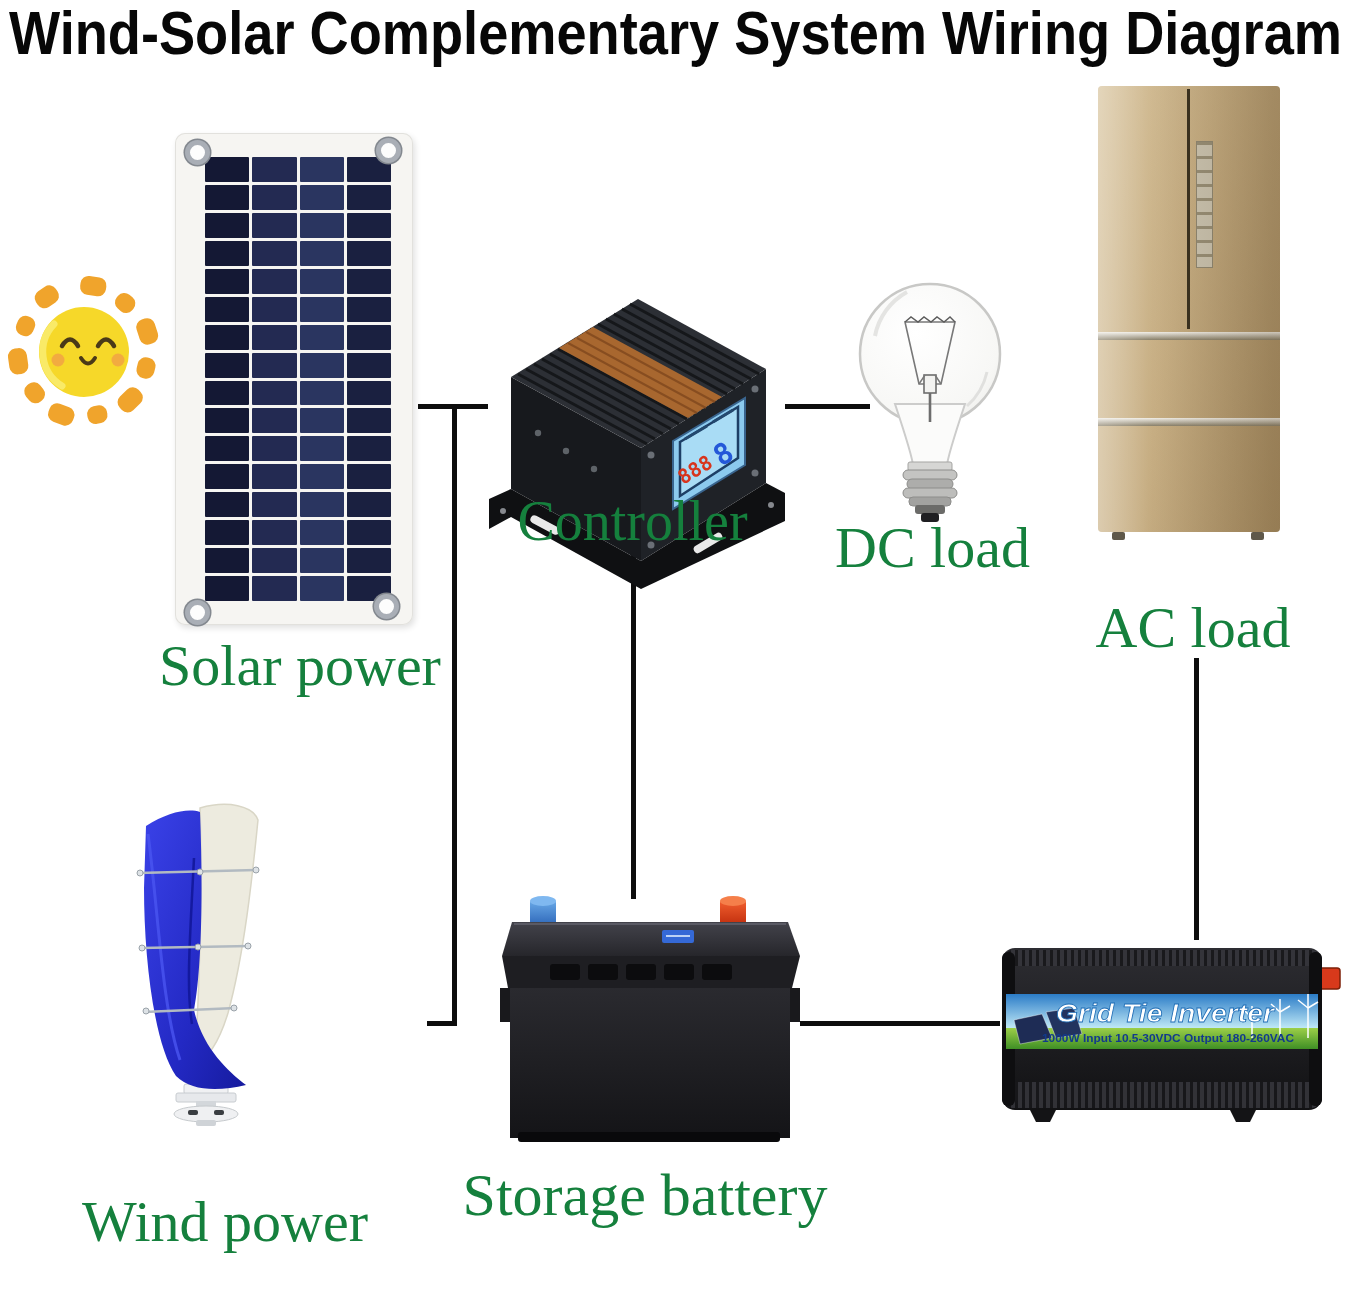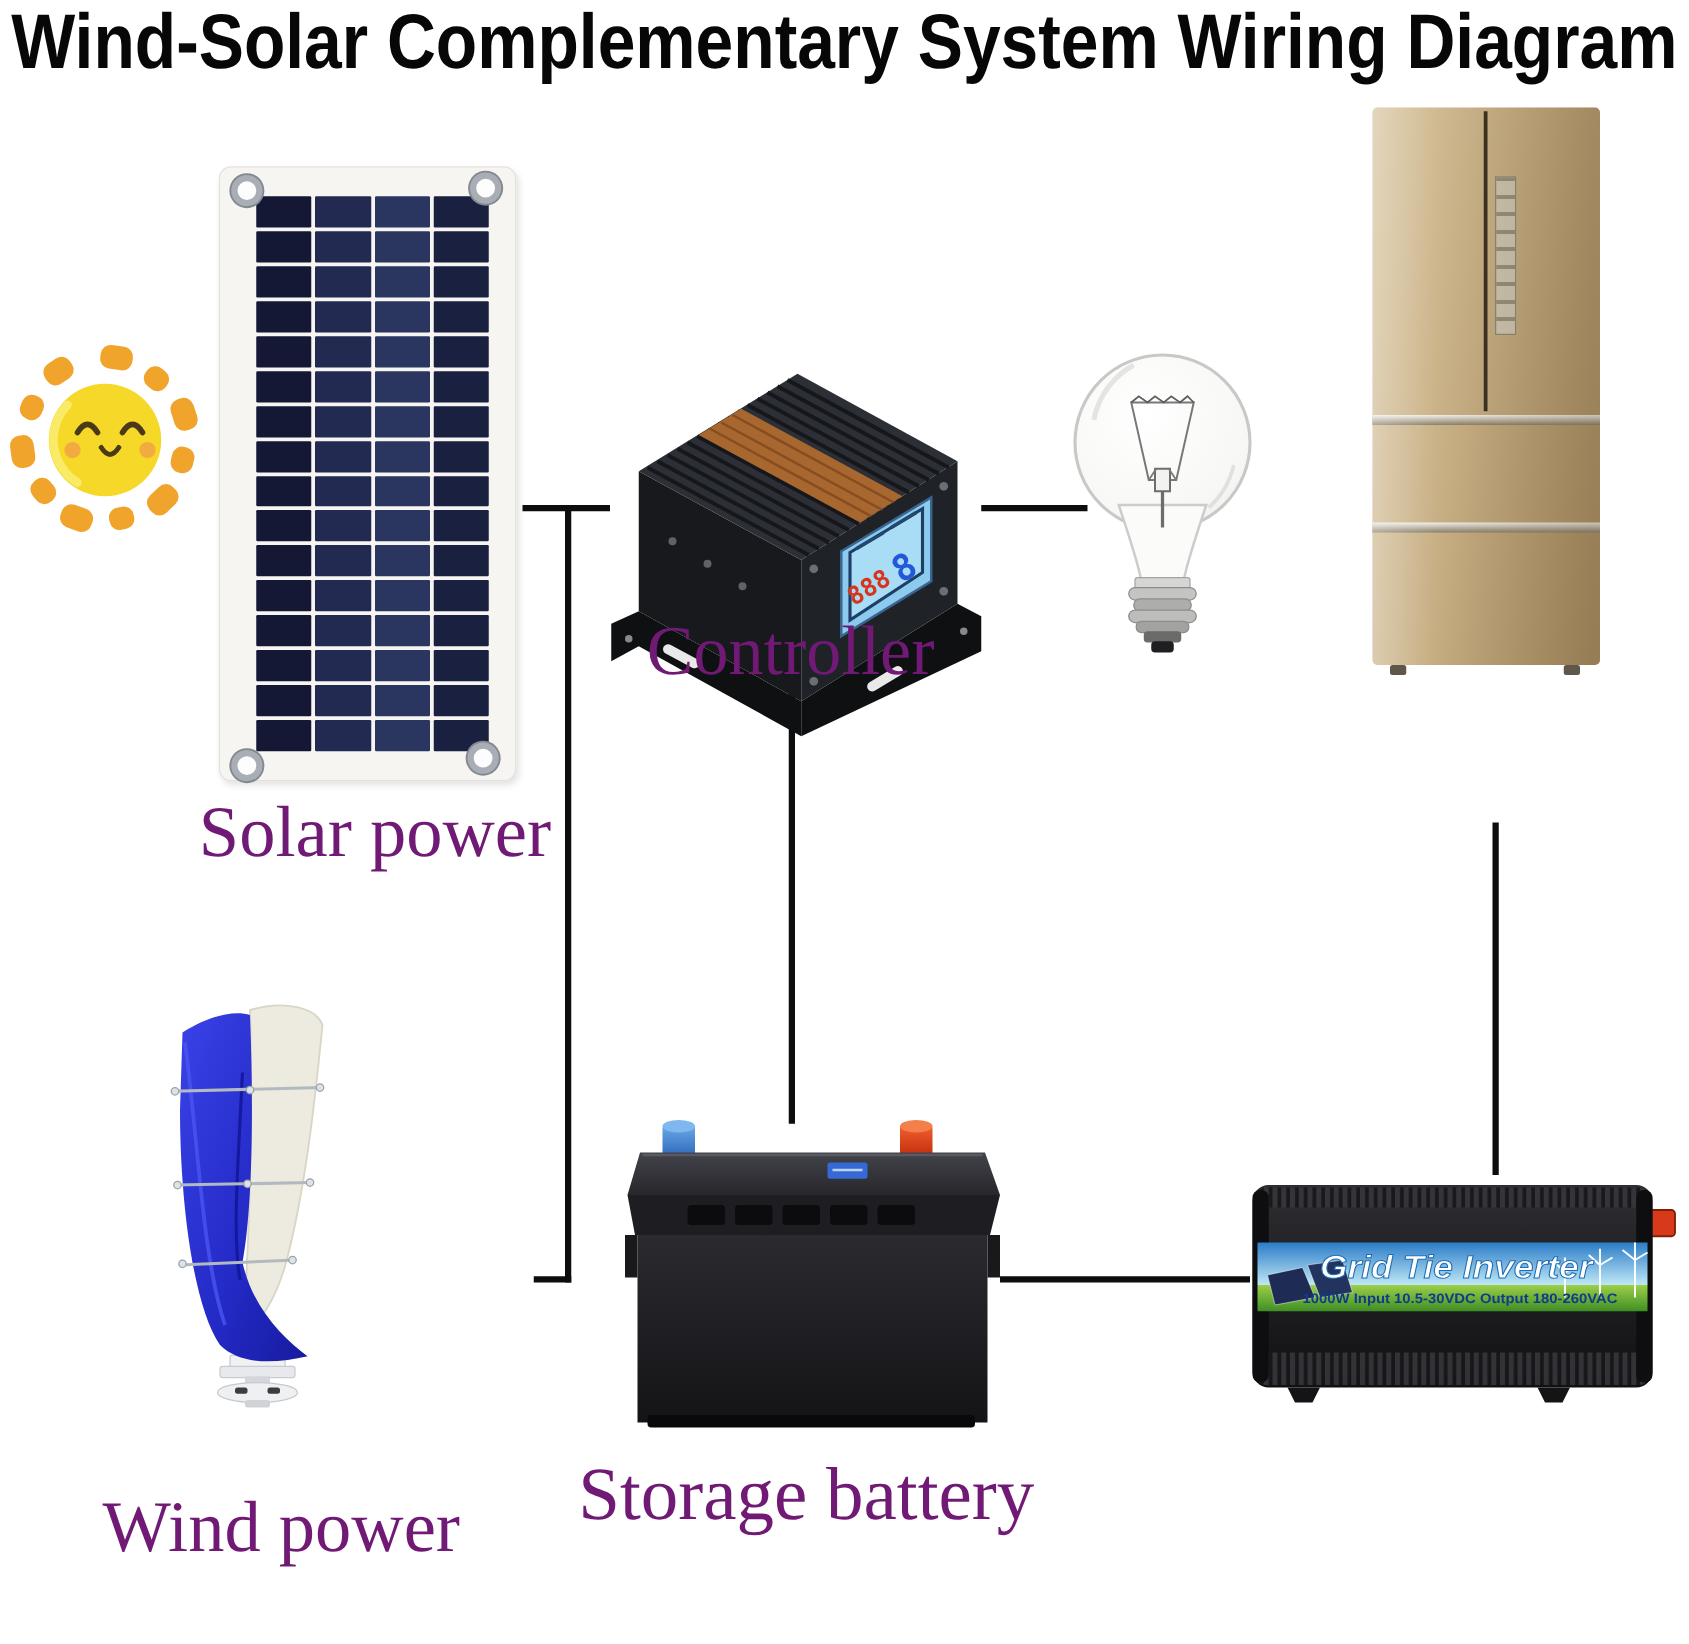--- a/index.html
+++ b/index.html
@@ -1,20 +1,20 @@
 <!DOCTYPE html>
 <html style="--c-wire: #0d0d0d; --c-sun-body: #f6d829; --c-sun-ray: #f0a42c; --c-panel-cell: #161b38; --c-fridge-gold: #c7ae83; --c-blade-blue: #2a2fd6; --c-terminal-neg: #3f86d6; --c-terminal-pos: #e8431c; --c-lcd-blue: #9fd4f2; --c-band-sky: #2f80c8; --c-band-grass: #63ad35;"><head>
 <meta charset="utf-8">
 <style>
   html,body{margin:0;padding:0;background:#ffffff;}
   .canvas{position:relative;width:1351px;height:1315px;background:#ffffff;overflow:hidden;
           font-family:"Liberation Sans",sans-serif;}
   .abs{position:absolute;}
   .wire{position:absolute;background:var(--c-wire,#0d0d0d);}
-  .lbl{position:absolute;font-family:"Liberation Serif",serif;color:#701a75;
+  .lbl{position:absolute;font-family:"Liberation Serif",serif;color:#15803d;
        text-align:center;font-size:56px;line-height:1.05;white-space:nowrap;}
   
   .panel{position:absolute;left:175px;top:133px;width:238px;height:492px;background:#f6f5f2;
          border-radius:10px;box-shadow:0 0 0 1px #e2e1dd inset,2px 3px 6px rgba(0,0,0,.12);}
   .cells{position:absolute;left:30px;right:22px;top:24px;bottom:24px;display:grid;
          grid-template-columns:repeat(4,1fr);grid-auto-rows:1fr;gap:3px;}
   .cells div{border-radius:1px;}
   .grommet{position:absolute;width:15px;height:15px;border:5px solid #a9aeb6;border-radius:50%;
            background:#fdfdfd;box-shadow:0 0 0 1.5px #83888f;}
   
@@ -229,31 +229,33 @@
     <g>
       <rect x="53" y="190" width="44" height="9" rx="2" fill="#d6d6d4" stroke="#a5a5a3"></rect>
       <rect x="48" y="198" width="54" height="10" rx="5" fill="#c4c4c2" stroke="#8d8d8b"></rect>
       <rect x="52" y="207" width="46" height="10" rx="5" fill="#adadab" stroke="#8d8d8b"></rect>
       <rect x="48" y="216" width="54" height="10" rx="5" fill="#bdbdbb" stroke="#8d8d8b"></rect>
       <rect x="54" y="225" width="42" height="9" rx="4" fill="#a2a2a0" stroke="#8d8d8b"></rect>
       <rect x="60" y="233" width="30" height="9" rx="3" fill="#6b6b69"></rect>
       <rect x="66" y="241" width="18" height="9" rx="3" fill="#1f1f22"></rect>
     </g>
   </svg>
+  <div class="lbl" style="left:830px;top:518px;width:205px;font-size:58px;">DC load</div>
 
   <div class="fridge">
     <div class="fr-body"></div>
     <div class="fr-gap"></div>
     <div class="fr-ctrl"></div>
     <div class="fr-bar" style="top:246px;"></div>
     <div class="fr-bar" style="top:332px;"></div>
     <div class="fr-shade"></div>
     <div class="fr-foot" style="left:14px;"></div>
     <div class="fr-foot" style="left:153px;"></div>
   </div>
+  <div class="lbl" style="left:1088px;top:598px;width:210px;font-size:58px;">AC load</div>
 
   <svg class="abs" style="left:88px;top:798px;" width="215" height="330" viewBox="0 0 215 330">
     <defs>
       <linearGradient id="bladeB" x1="0" y1="0" x2="1" y2="1">
         <stop offset="0%" stop-color="#3a42e8"></stop>
           <stop offset="60%" stop-color="#2329c4"></stop>
         <stop offset="100%" stop-color="#161b9e"></stop>
       </linearGradient>
     </defs>
 

